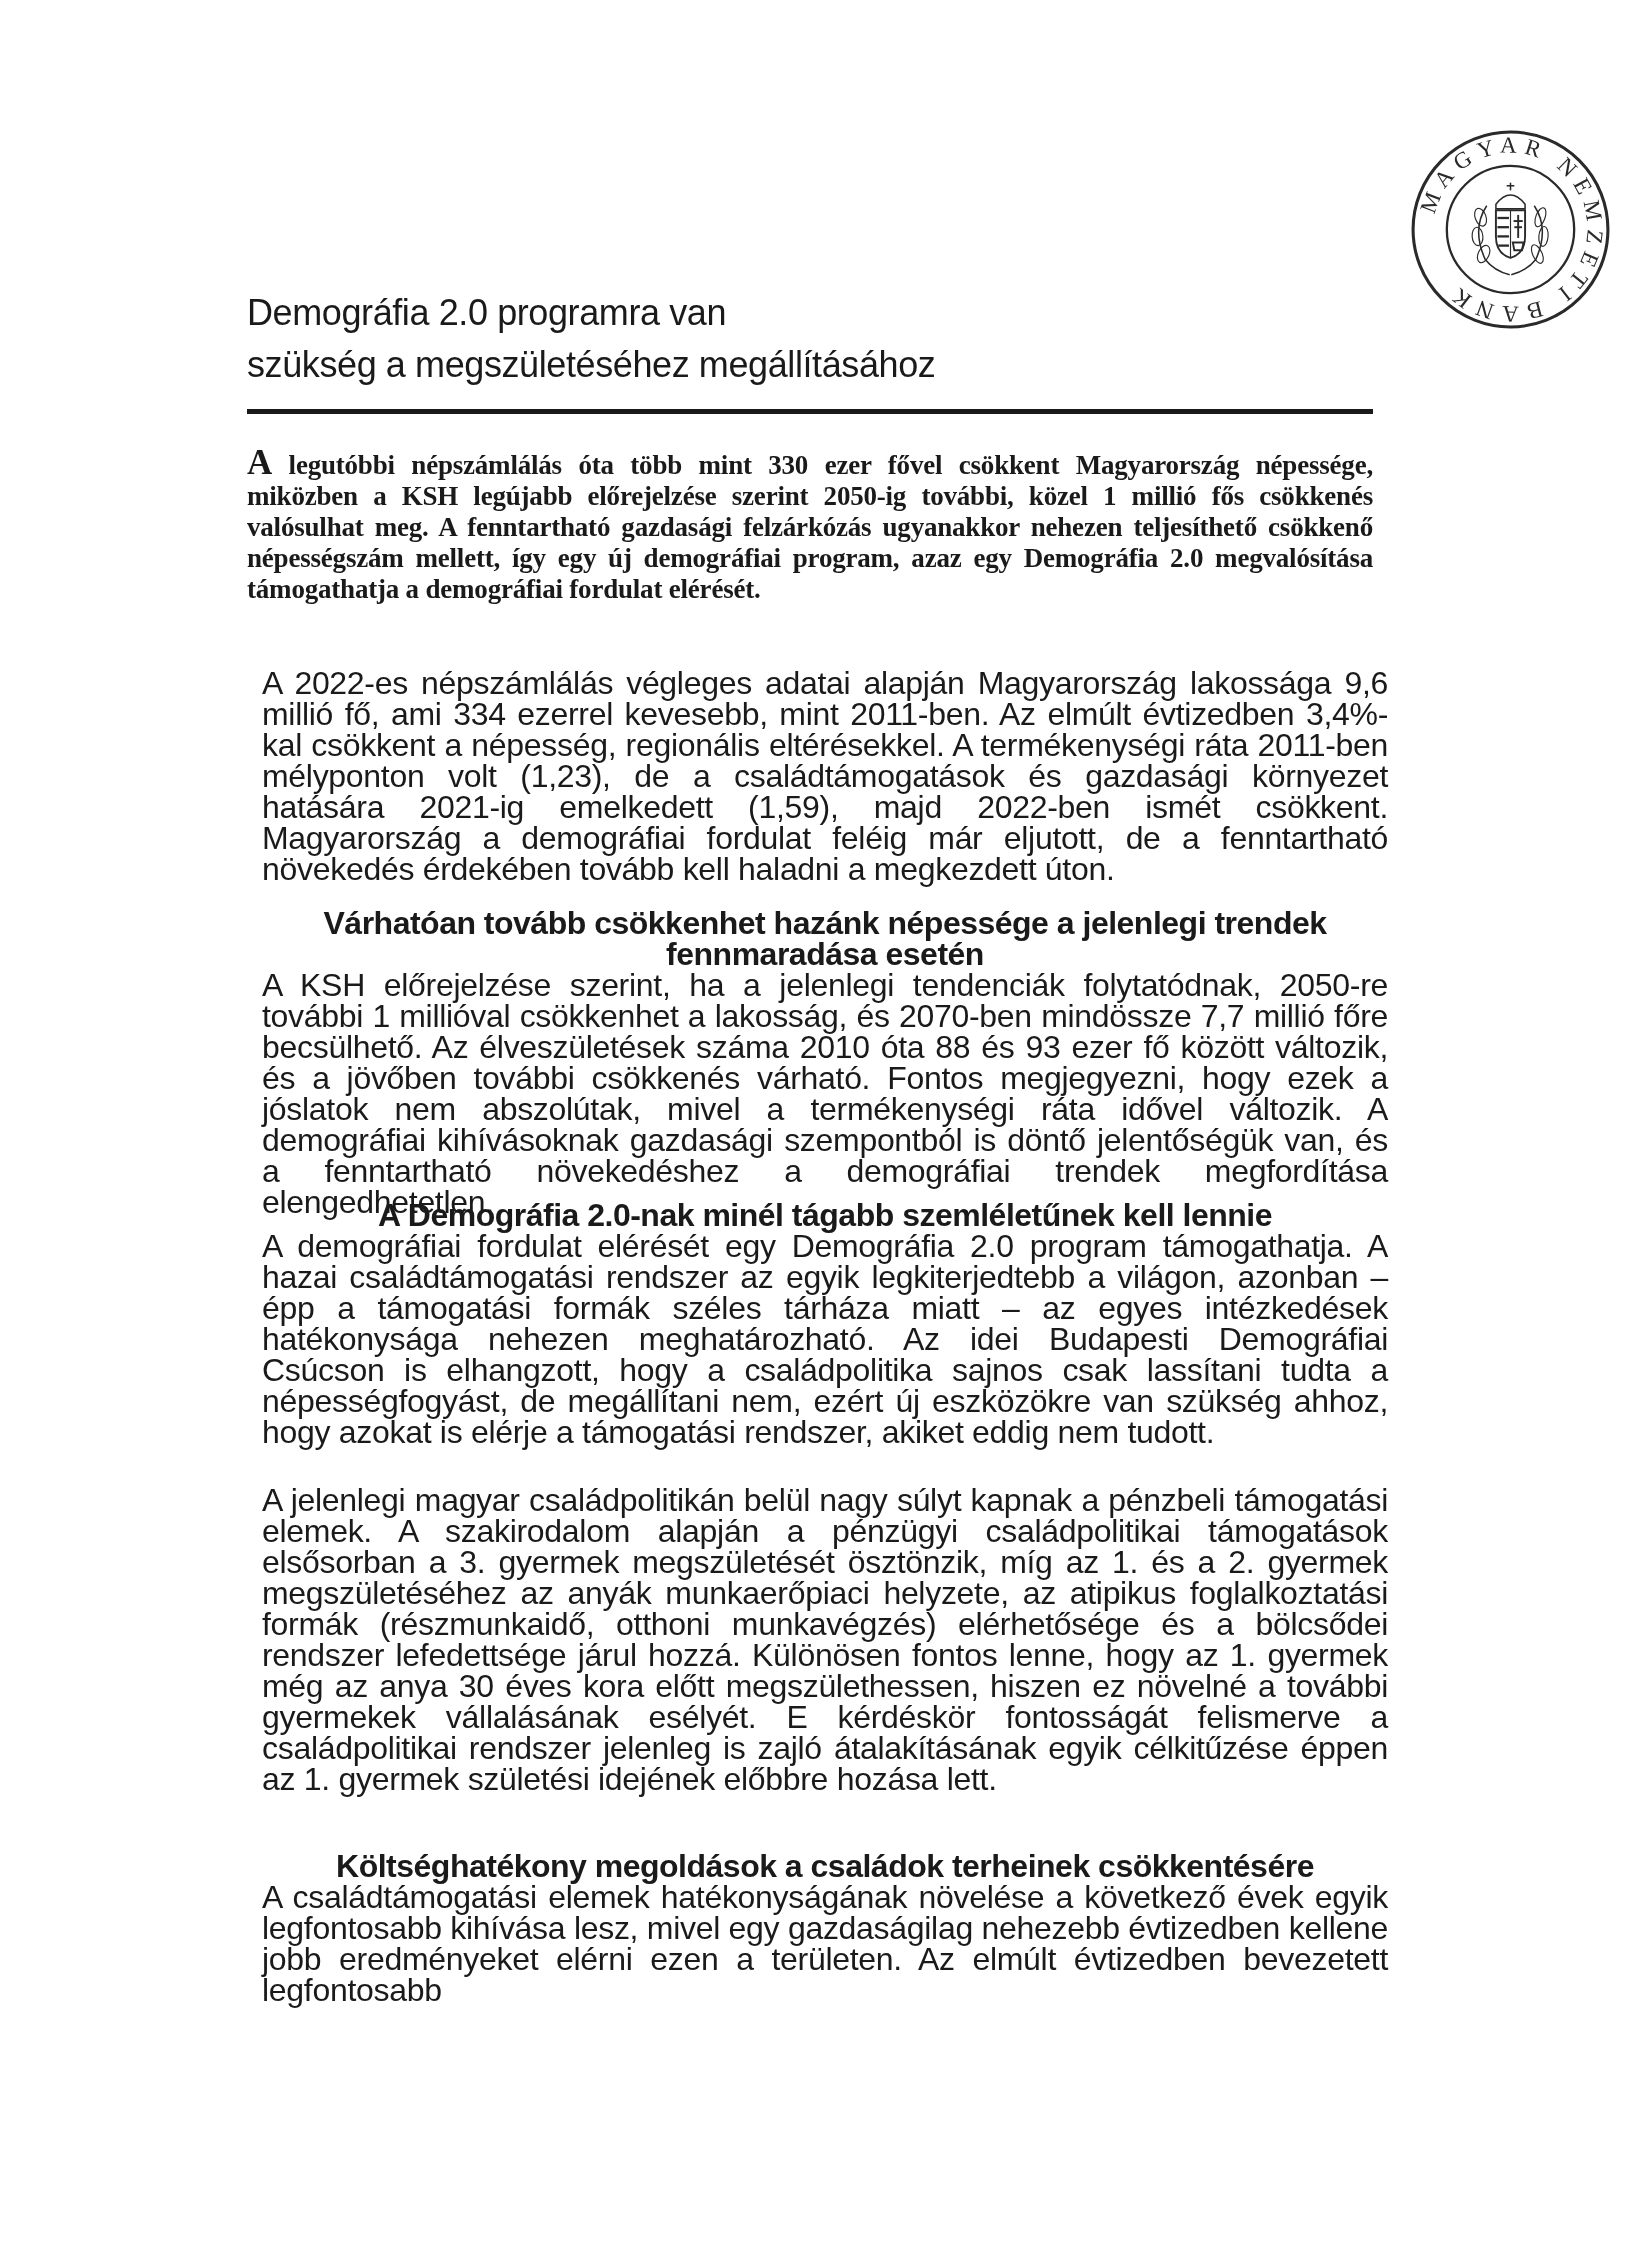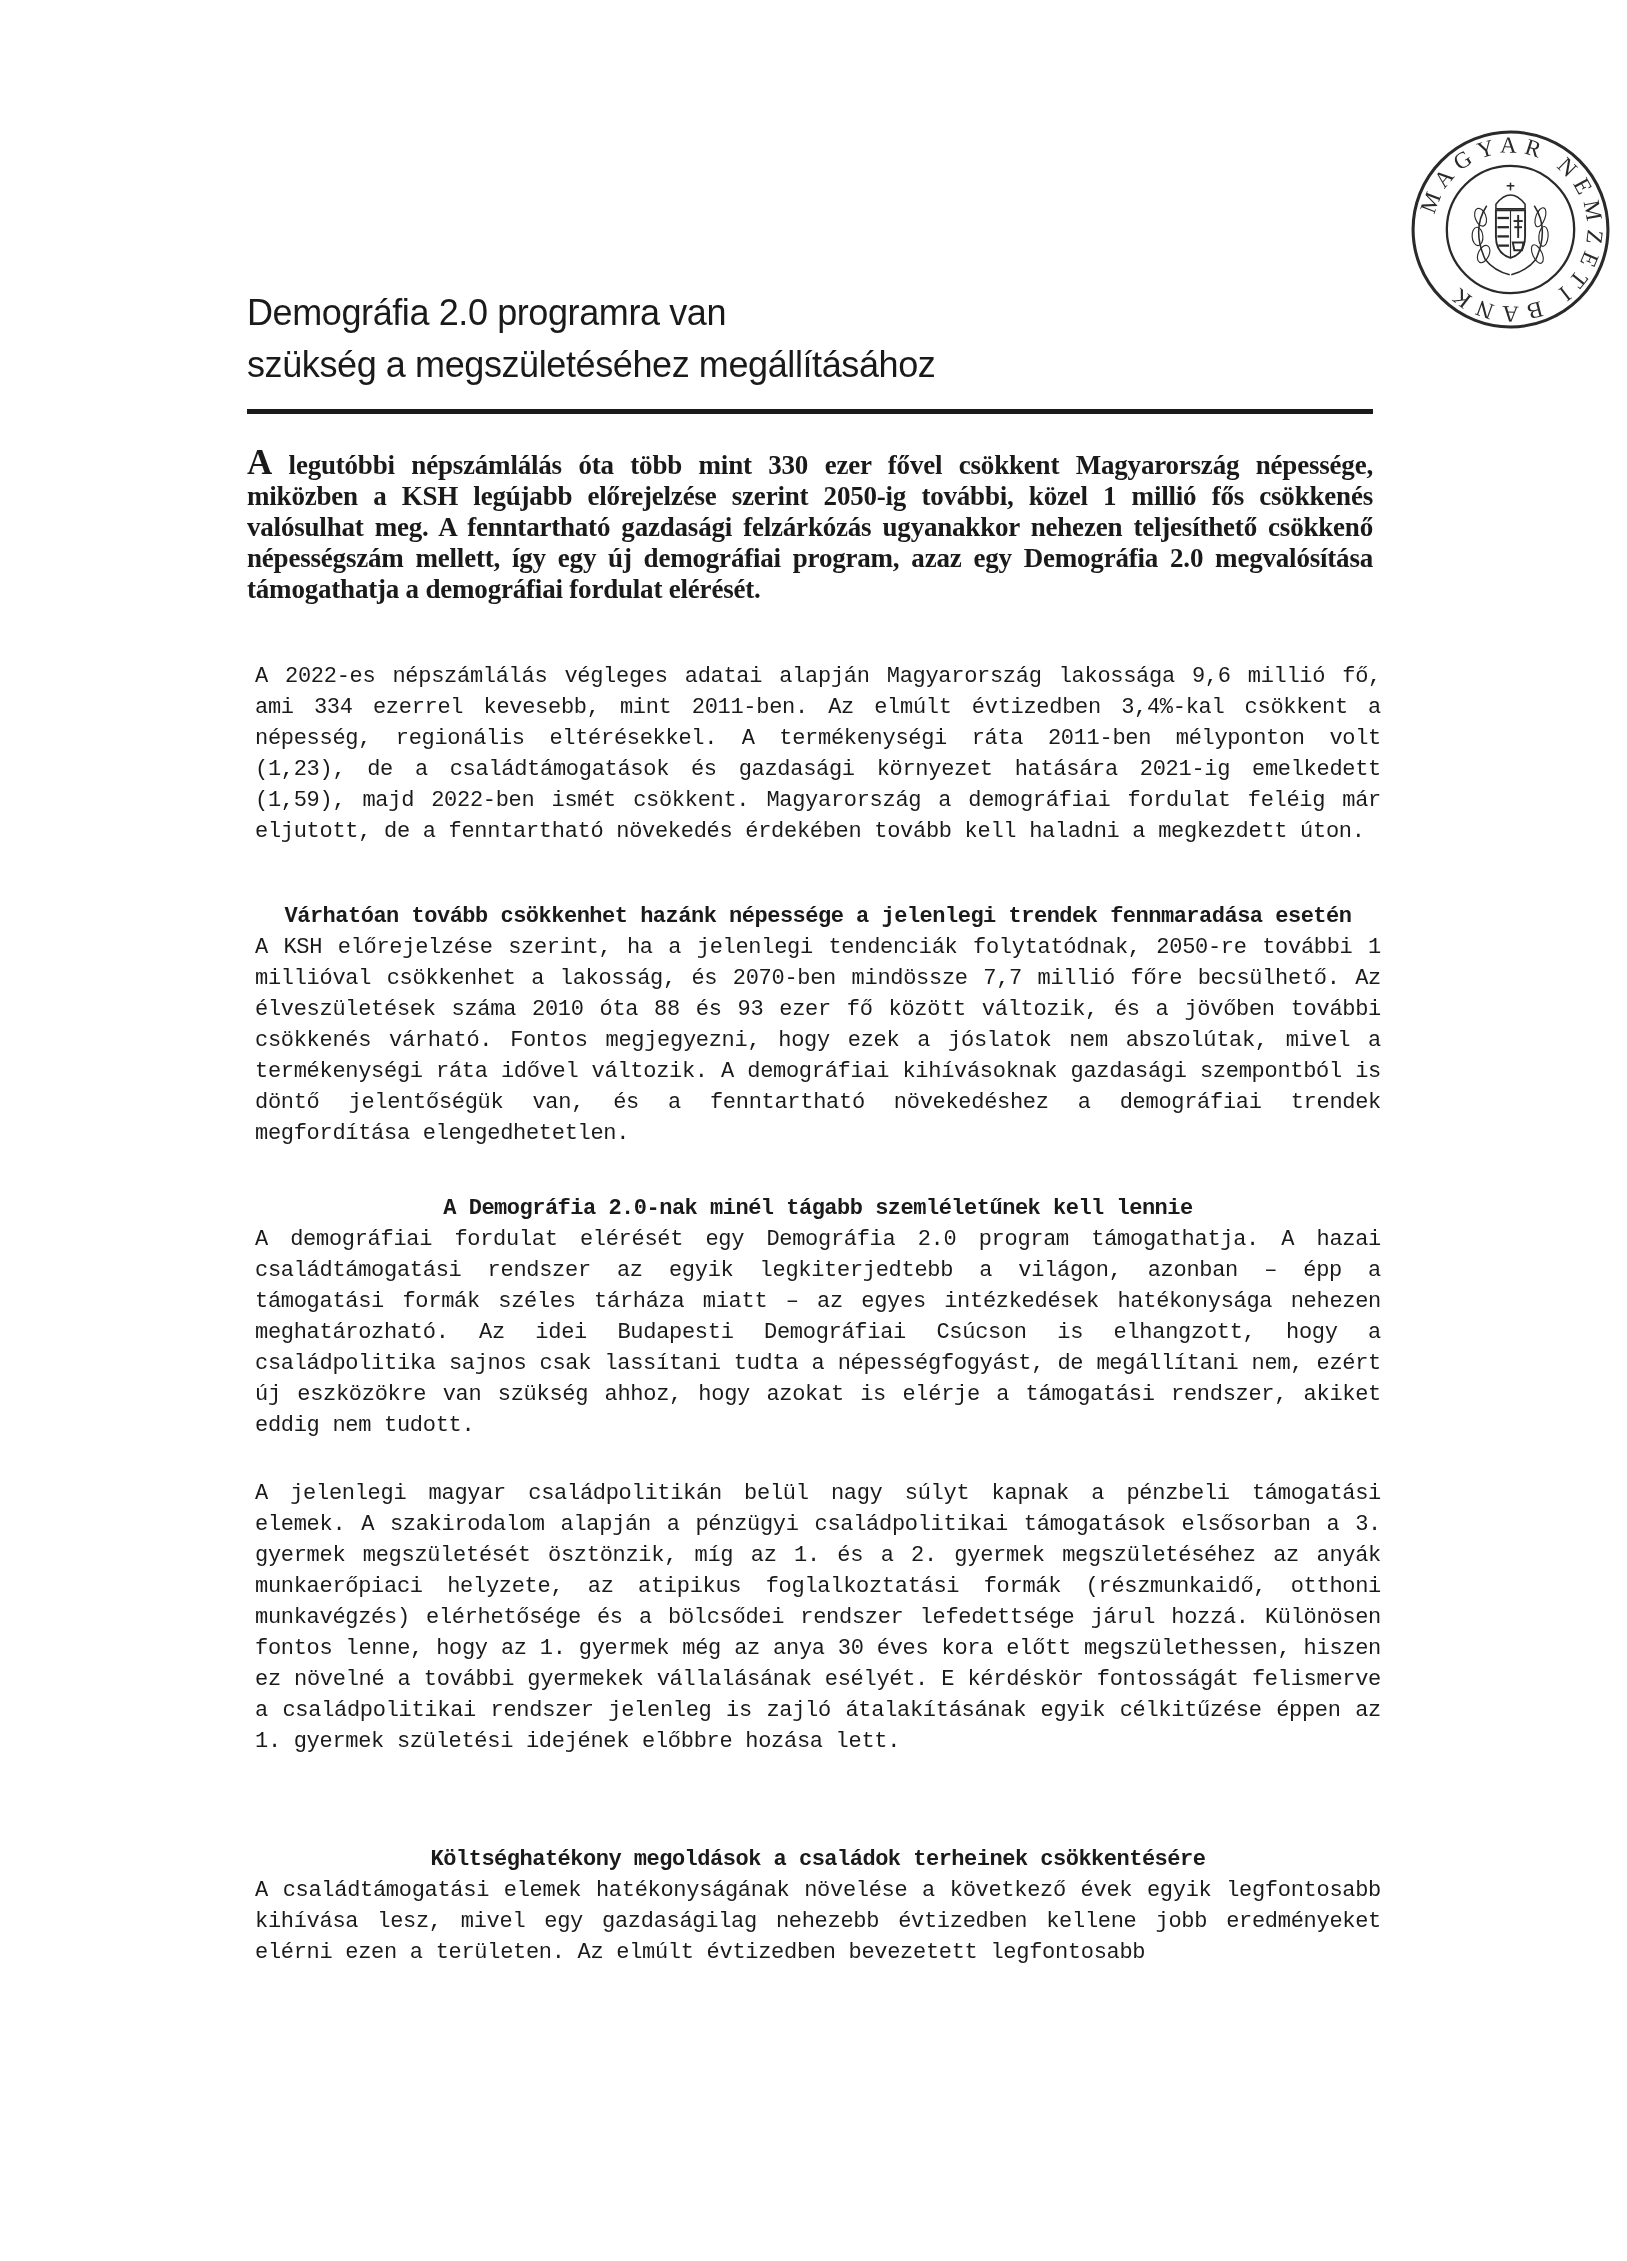--- a/index.html
+++ b/index.html
@@ -4,21 +4,21 @@
 <style>
   html, body { margin: 0; padding: 0; background: #ffffff; }
   body { width: 1628px; height: 2261px; position: relative; overflow: hidden; color: #1a1a1a; }
   .page { position: absolute; left: 247px; top: 0; width: 1126px; }
   .logo { position: absolute; left: 1163px; top: 129px; width: 201px; height: 201px; }
   .title { position: absolute; left: 0; top: 287px; width: 1126px; font-family: "Liberation Sans", sans-serif; font-size: 36px; line-height: 52px; font-weight: normal; color: #1a1a1a; letter-spacing: -0.4px; margin: 0; }
   .title span { display: block; }
   .rule { position: absolute; left: 0; top: 409px; width: 1126px; height: 4.6px; background: #1a1a1a; }
   .lead { position: absolute; left: 0; top: 447px; width: 1126px; font-family: "Liberation Serif", serif; font-weight: bold; font-size: 27px; line-height: 31px; text-align: justify; margin: 0; letter-spacing: -0.2px; }
   .lead .dropA { font-size: 35px; }
-  .body { position: absolute; left: 0; width: 1126px; font-family: Liberation Mono, monospace; font-size: 22px; line-height: 31px; text-align: justify; margin: 8px; letter-spacing: -0.3px; }
+  .body { position: absolute; left: 0; width: 1126px; font-family: Liberation Sans, sans-serif; font-size: 32px; line-height: 31px; text-align: justify; margin: 15px; letter-spacing: -0.3px; }
   .section-h { font-weight: bold; display: block; text-align: center; letter-spacing: -0.5px; }
   #p1 { top: 653px; }
   #s1 { top: 893px; }
   #s2 { top: 1185px; }
   #s3 { top: 1470px; }
   #s4 { top: 1836px; }
 </style>
 </head>
 <body>
 

